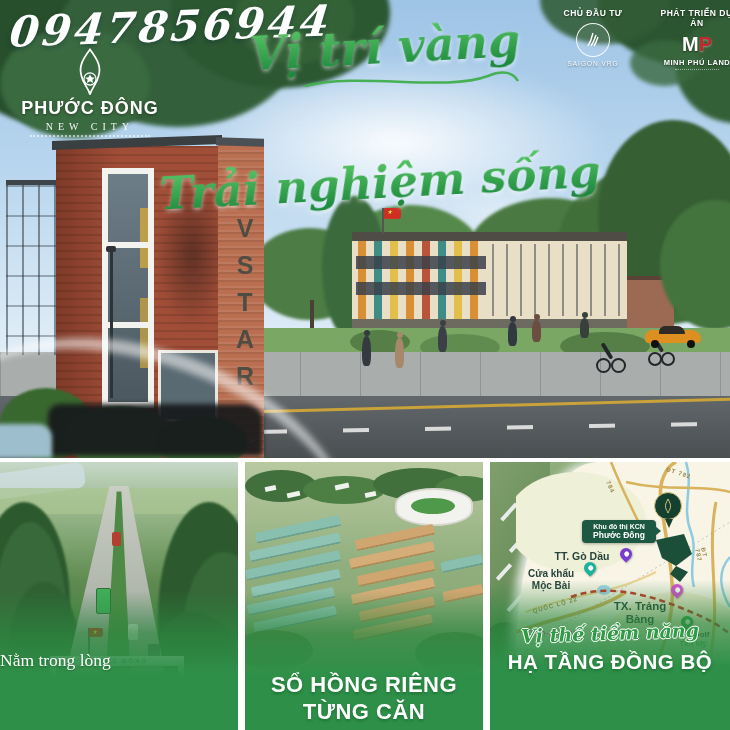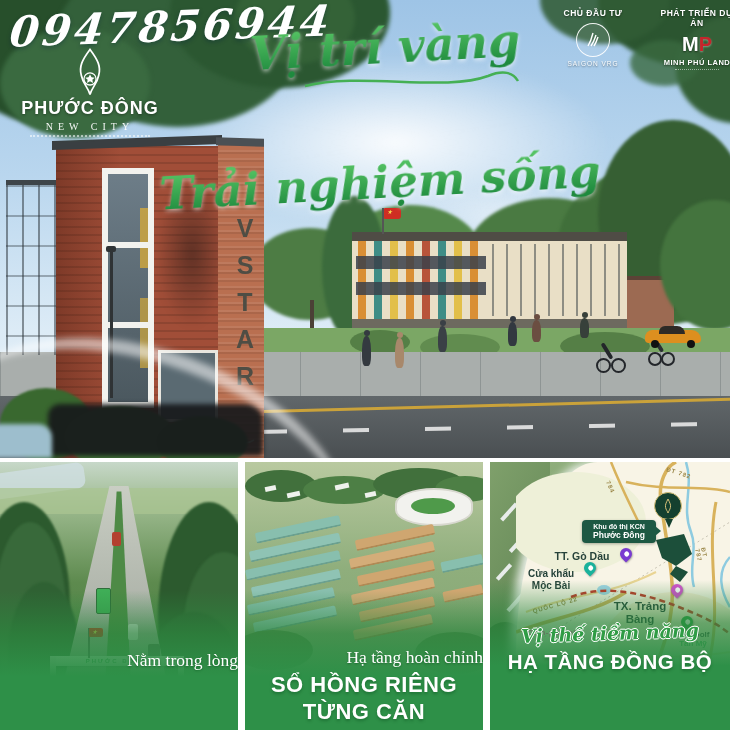--- a/index.html
+++ b/index.html
@@ -8,21 +8,21 @@
   .abs{position:absolute;}
   .blob{position:absolute;border-radius:50%;}
   .person{position:absolute;width:9px;border-radius:45% 45% 30% 30%;background:currentColor;}
   .person::before{content:"";position:absolute;top:-6px;left:18%;width:6px;height:6px;border-radius:50%;background:currentColor;}
   .wheel{position:absolute;width:11px;height:11px;border:2px solid #23262a;border-radius:50%;background:transparent;}
   .strip{position:absolute;height:9px;border-radius:2px;transform:rotate(-12deg);border-bottom:2px solid rgba(0,0,0,.18);}
   .pin{position:absolute;width:12px;height:12px;border-radius:50% 50% 50% 0;transform:rotate(-45deg);box-shadow:0 1px 2px rgba(0,0,0,.35);}
   .pin::after{content:"";position:absolute;inset:3.5px;background:#ffffff;border-radius:50%;}
   .panel{position:absolute;top:462px;height:268px;overflow:hidden;background:#6f9c54;}
   .overlay{position:absolute;inset:0;background:linear-gradient(180deg,rgba(46,144,72,0) 48%,rgba(44,134,62,.72) 64%,#2e9048 80%);}
-  .kicker-serif{position:absolute;width:100%;text-align:right;font-family:"Liberation Serif",serif;
+  .kicker-serif{position:absolute;width:100%;text-align:left;font-family:"Liberation Serif",serif;
     font-size:17.5px;color:#ffffff;text-shadow:0 1px 2px rgba(0,60,20,.45);}
   .panel-title{position:absolute;width:100%;text-align:center;font-weight:800;font-size:22px;color:#ffffff;
     letter-spacing:.5px;text-shadow:0 2px 3px rgba(0,60,20,.35);}
   .script{font-family:"DejaVu Serif",serif;font-style:italic;font-weight:bold;
     background:linear-gradient(180deg,#55c363 10%,#1e8a3e 90%);-webkit-background-clip:text;background-clip:text;color:transparent;}
   .maplabel{position:absolute;color:#26423a;font-weight:bold;text-align:center;line-height:1.15;}
   .roadlabel{position:absolute;font-size:6px;color:#9a8648;font-weight:bold;letter-spacing:1px;}
   .star::after{content:"★";position:absolute;color:#f7d94c;font-size:6px;left:3px;top:0px;}
 </style>
 </head>
@@ -275,21 +275,20 @@
     <i class="strip" style="left:104px;top:88px;width:86px;background:#d4ad79;border-color:#b08a55;"></i>
     <i class="strip" style="left:112px;top:106px;width:78px;background:#cfa670;border-color:#b08a55;"></i>
     <i class="strip" style="left:106px;top:124px;width:84px;background:#d4ad79;border-color:#b08a55;"></i>
     <i class="strip" style="left:114px;top:142px;width:76px;background:#cfa670;border-color:#b08a55;"></i>
     <i class="strip" style="left:108px;top:160px;width:80px;background:#d4ad79;border-color:#b08a55;"></i>
     <i class="strip" style="left:196px;top:96px;width:42px;background:#88bfae;border-color:#6ba08f;"></i>
     <i class="strip" style="left:198px;top:126px;width:40px;background:#cfa670;border-color:#b08a55;"></i>
     <i class="blob" style="left:-12px;top:168px;width:80px;height:40px;background:#55854a;"></i>
     <i class="blob" style="left:170px;top:170px;width:80px;height:42px;background:#55854a;"></i>
     <div class="overlay"></div>
-    <div class="kicker-serif" style="top:185px;">Hạ tầng hoàn chỉnh</div>
     <div class="panel-title" style="top:237px;">TỪNG CĂN</div>
     <div class="panel-title" style="top:210px;">SỔ HỒNG RIÊNG</div>
   </div>
 
   <div class="panel" style="left:490px;width:240px;background:linear-gradient(180deg,#8fae7c,#5d8453);">
 
     <div class="abs" style="left:0;top:0;width:60px;height:268px;
          background:linear-gradient(120deg,#7fa06b,#54794a);">
       <i class="abs" style="left:8px;top:48px;width:22px;height:4px;background:#e8ecea;transform:rotate(-48deg);"></i>
       <i class="abs" style="left:16px;top:78px;width:26px;height:4px;background:#e8ecea;transform:rotate(-48deg);"></i>

